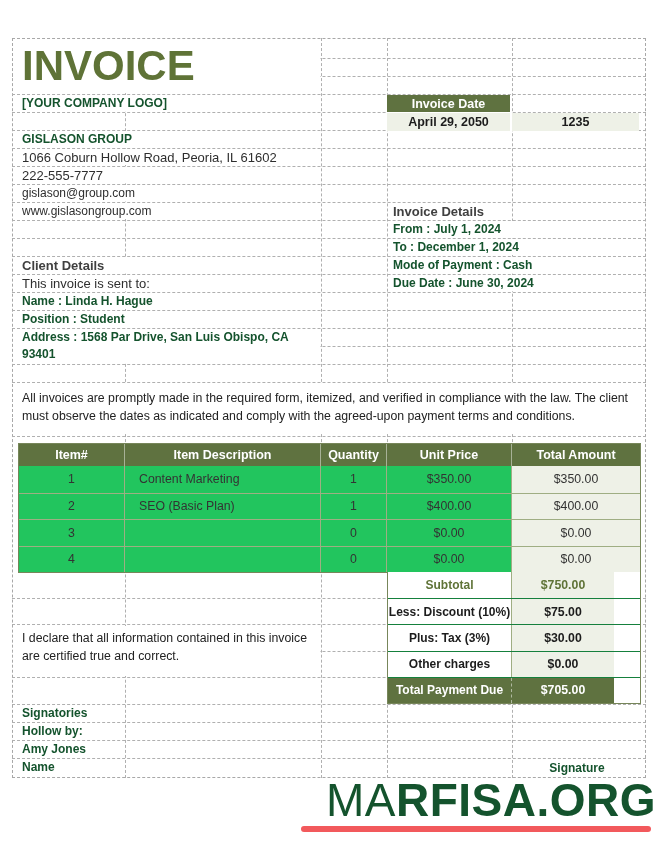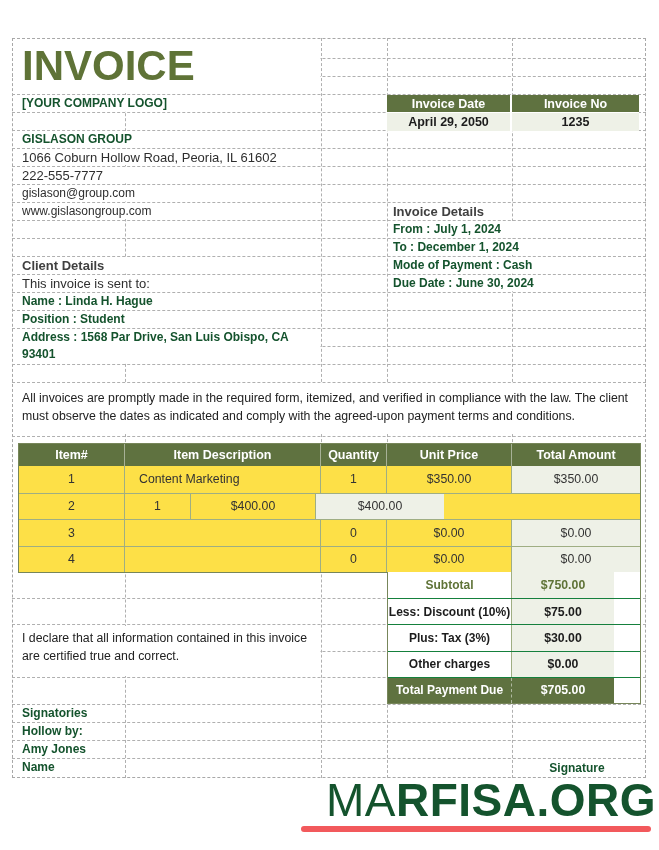--- a/index.html
+++ b/index.html
@@ -29,21 +29,21 @@
   .meta-cell { display:flex; align-items:center; justify-content:center; font-size:12.5px; font-weight:bold; }
   .meta-head { background:#5f7240; color:#ffffff; border-bottom:1px solid #ffffff; }
   .meta-val  { background:#eef1e7; color:#1c1c1c; }
   .mc1 { width:125px; border-right:2px solid #ffffff; }
   .mc2 { width:127px; }
 
   .terms-block { left:13px; top:384px; width:632px; height:50px; padding:6px 10px 0 9px;
                  font-size:12.3px; color:#222; line-height:1.45; }
 
   
-  .items-table { left:18px; top:443px; width:623px; position:absolute; z-index:2; background:#fde047;
+  .items-table { left:18px; top:443px; width:623px; position:absolute; z-index:2; background:#22c55e;
                  border:1px solid #77865a; }
   .it-row { display:flex; }
   .it-head { height:22px; background:#5f7240; }
   .it-head .cell { color:#ffffff; font-weight:bold; font-size:12.5px; border-right:1px solid rgba(255,255,255,.45); }
   .it-data { height:26.5px; border-top:1px solid #9fae83; }
   .cell { display:flex; align-items:center; justify-content:center; font-size:12.3px; color:#333; }
   .c1 { width:106px; } .c2 { width:196px; } .c3 { width:66px; } .c4 { width:125px; } .c5 { width:128px; }
   .it-data .cell { border-right:1px solid #9fae83; }
   .it-data .c5, .it-head .c5 { border-right:none; }
   .desc { justify-content:flex-start; padding-left:14px; }
@@ -124,21 +124,20 @@
   <div class="blk row16 t13b" style="left:13px; top:95px;  width:307px;">[YOUR COMPANY LOGO]</div>
   <div class="blk row16 t13b" style="left:13px; top:131px; width:307px;">GISLASON GROUP</div>
   <div class="blk row16 t13" style="left:13px; top:149px; width:307px;">1066 Coburn Hollow Road, Peoria, IL 61602</div>
   <div class="blk row16 t13" style="left:13px; top:167px; width:307px;">222-555-7777</div>
   <div class="blk row16 t12" style="left:13px; top:185px; width:307px;">gislason@group.com</div>
   <div class="blk row16 t12" style="left:13px; top:203px; width:307px;">www.gislasongroup.com</div>
 
   <div class="meta-table">
     <div class="meta-row">
       <div class="meta-cell meta-head mc1">Invoice Date</div>
-      <div class="meta-cell meta-head mc2">Invoice No</div>
     </div>
     <div class="meta-row">
       <div class="meta-cell meta-val mc1">April 29, 2050</div>
       <div class="meta-cell meta-val mc2">1235</div>
     </div>
   </div>
 
   <div class="blk row16 thead-gray" style="left:388px; top:203px; width:120px; padding-left:5px;">Invoice Details</div>
   <div class="blk row16 t13b" style="left:388px; top:221px; width:257px; padding-left:5px;">From : July 1, 2024</div>
   <div class="blk row16 t13b" style="left:388px; top:239px; width:257px; padding-left:5px;">To : December 1, 2024</div>
@@ -166,20 +165,21 @@
     </div>
     <div class="it-row it-data" style="border-top:none;">
       <div class="cell c1">1</div>
       <div class="cell c2 desc">Content Marketing</div>
       <div class="cell c3">1</div>
       <div class="cell c4">$350.00</div>
       <div class="cell c5 amt-bg">$350.00</div>
     </div>
     <div class="it-row it-data">
       <div class="cell c1">2</div>
+      <div class="cell c2 desc">SEO (Basic Plan)</div>
       <div class="cell c3">1</div>
       <div class="cell c4">$400.00</div>
       <div class="cell c5 amt-bg">$400.00</div>
     </div>
     <div class="it-row it-data">
       <div class="cell c1">3</div>
       <div class="cell c2 desc"></div>
       <div class="cell c3">0</div>
       <div class="cell c4">$0.00</div>
       <div class="cell c5 amt-bg">$0.00</div>

